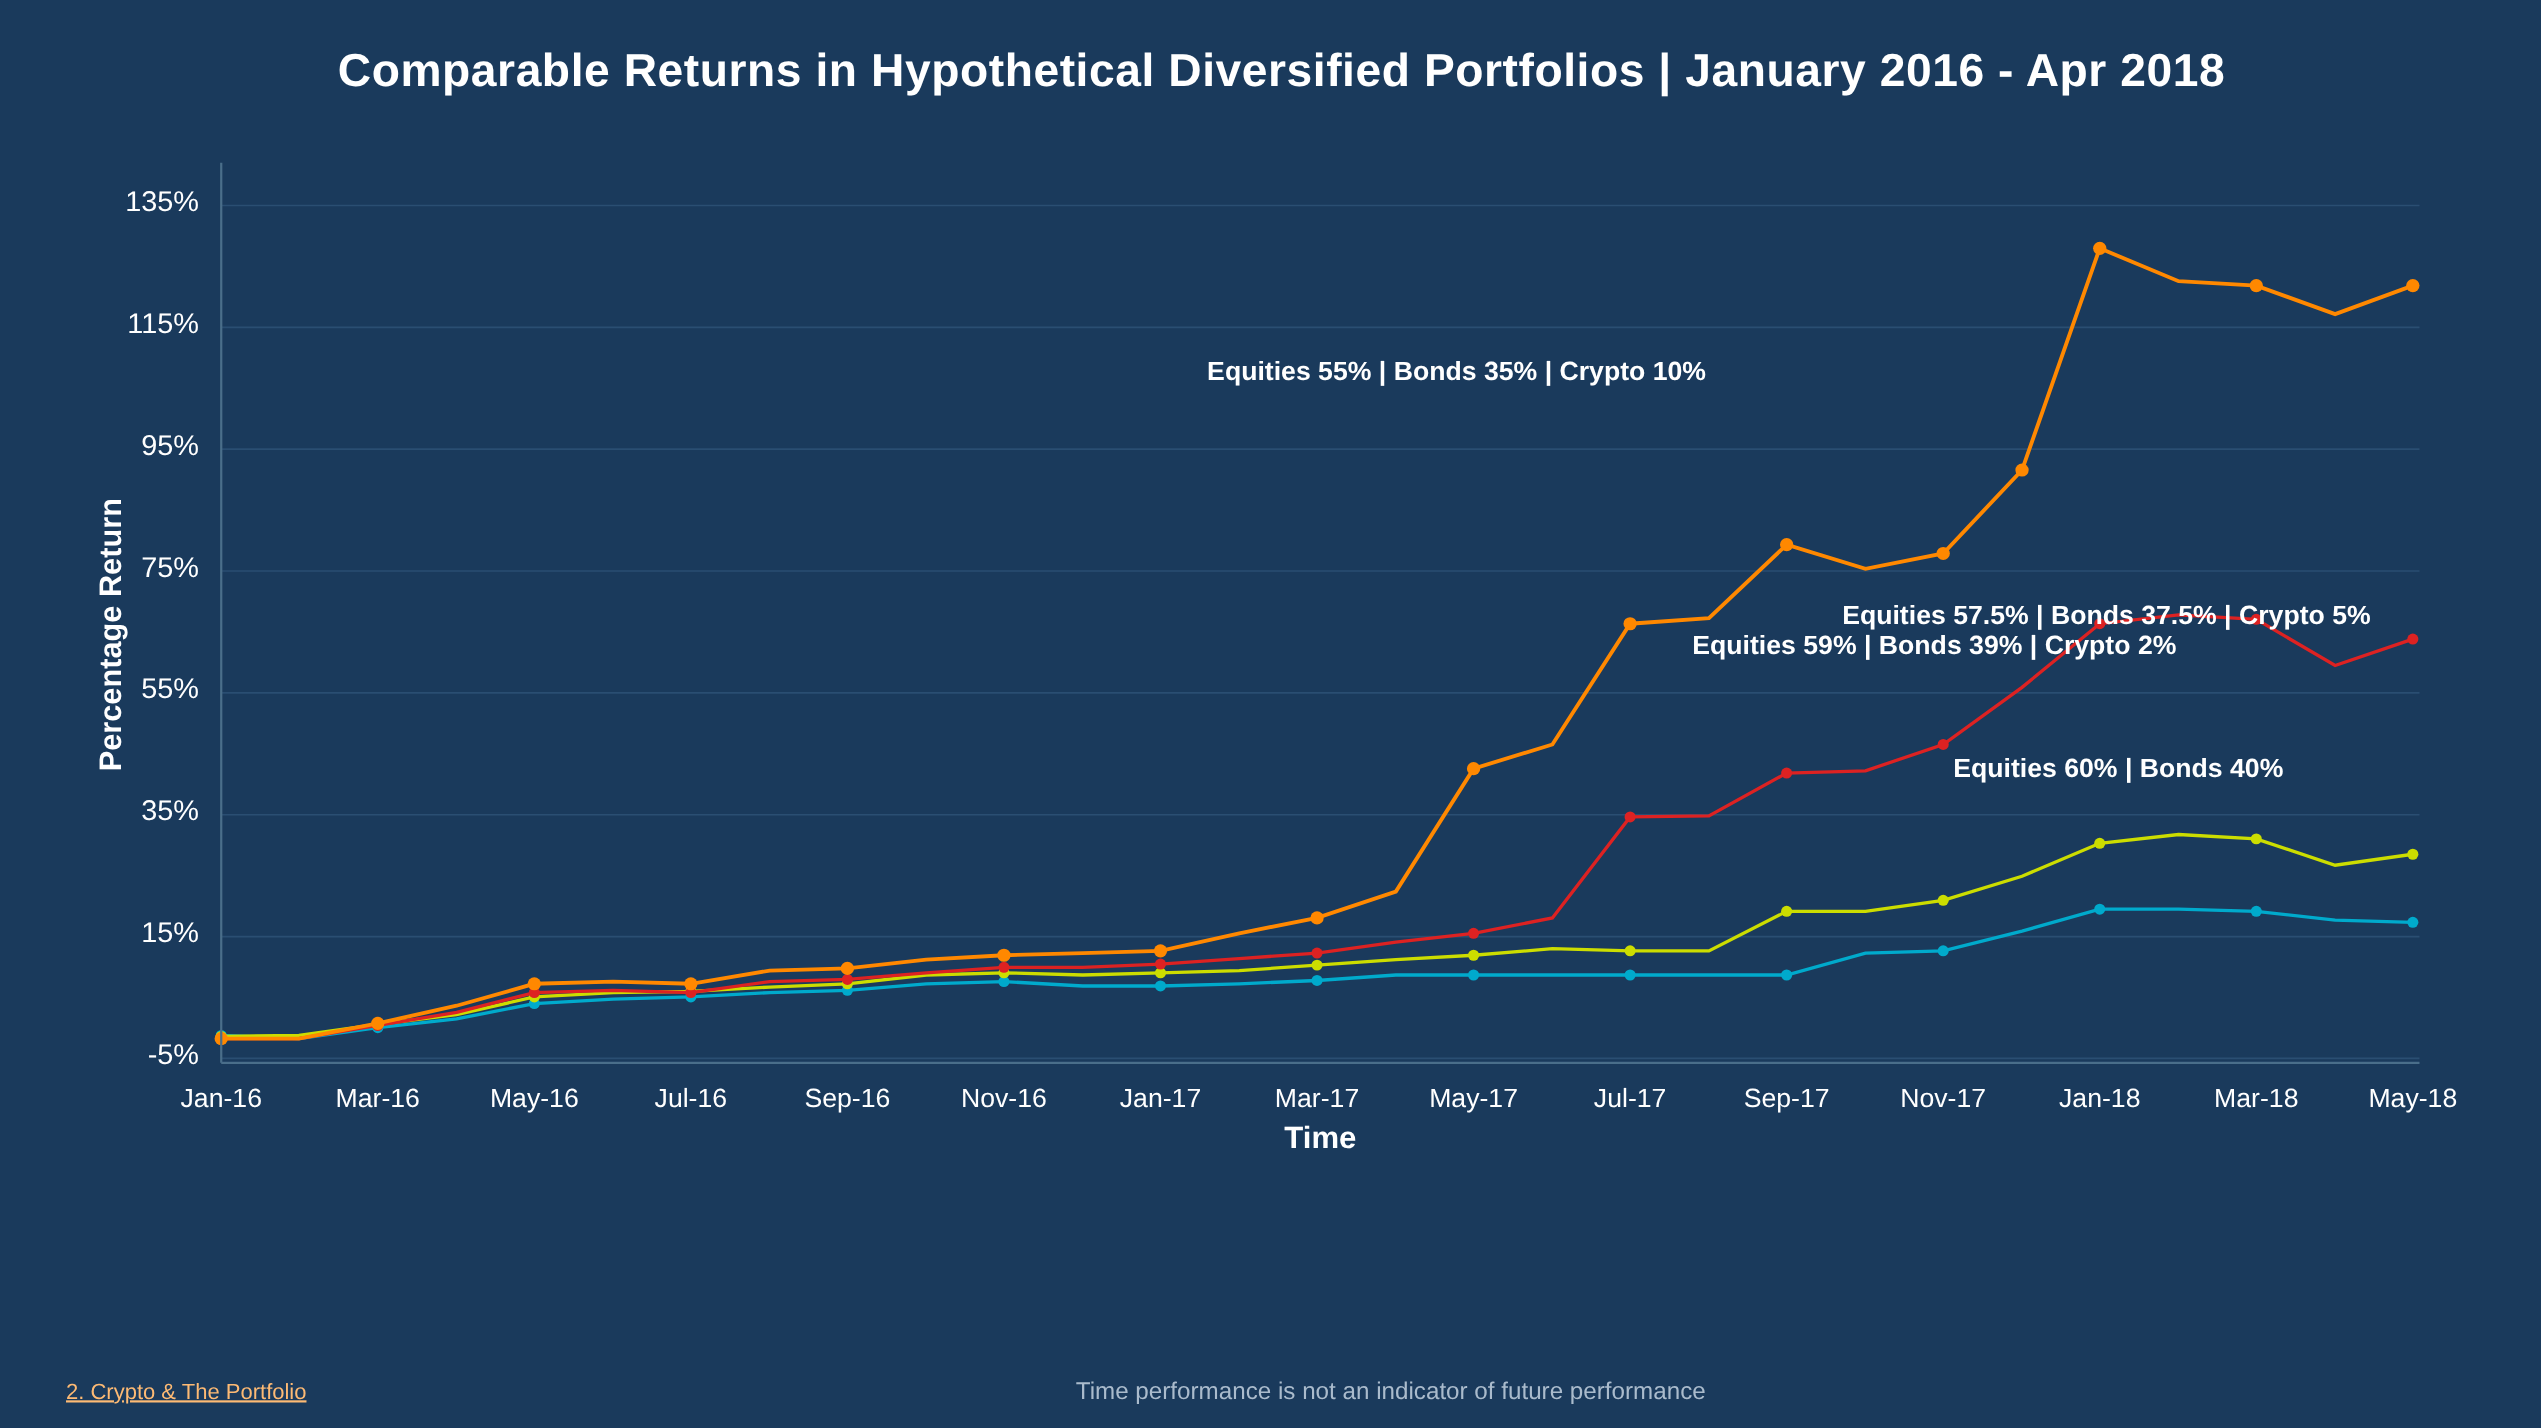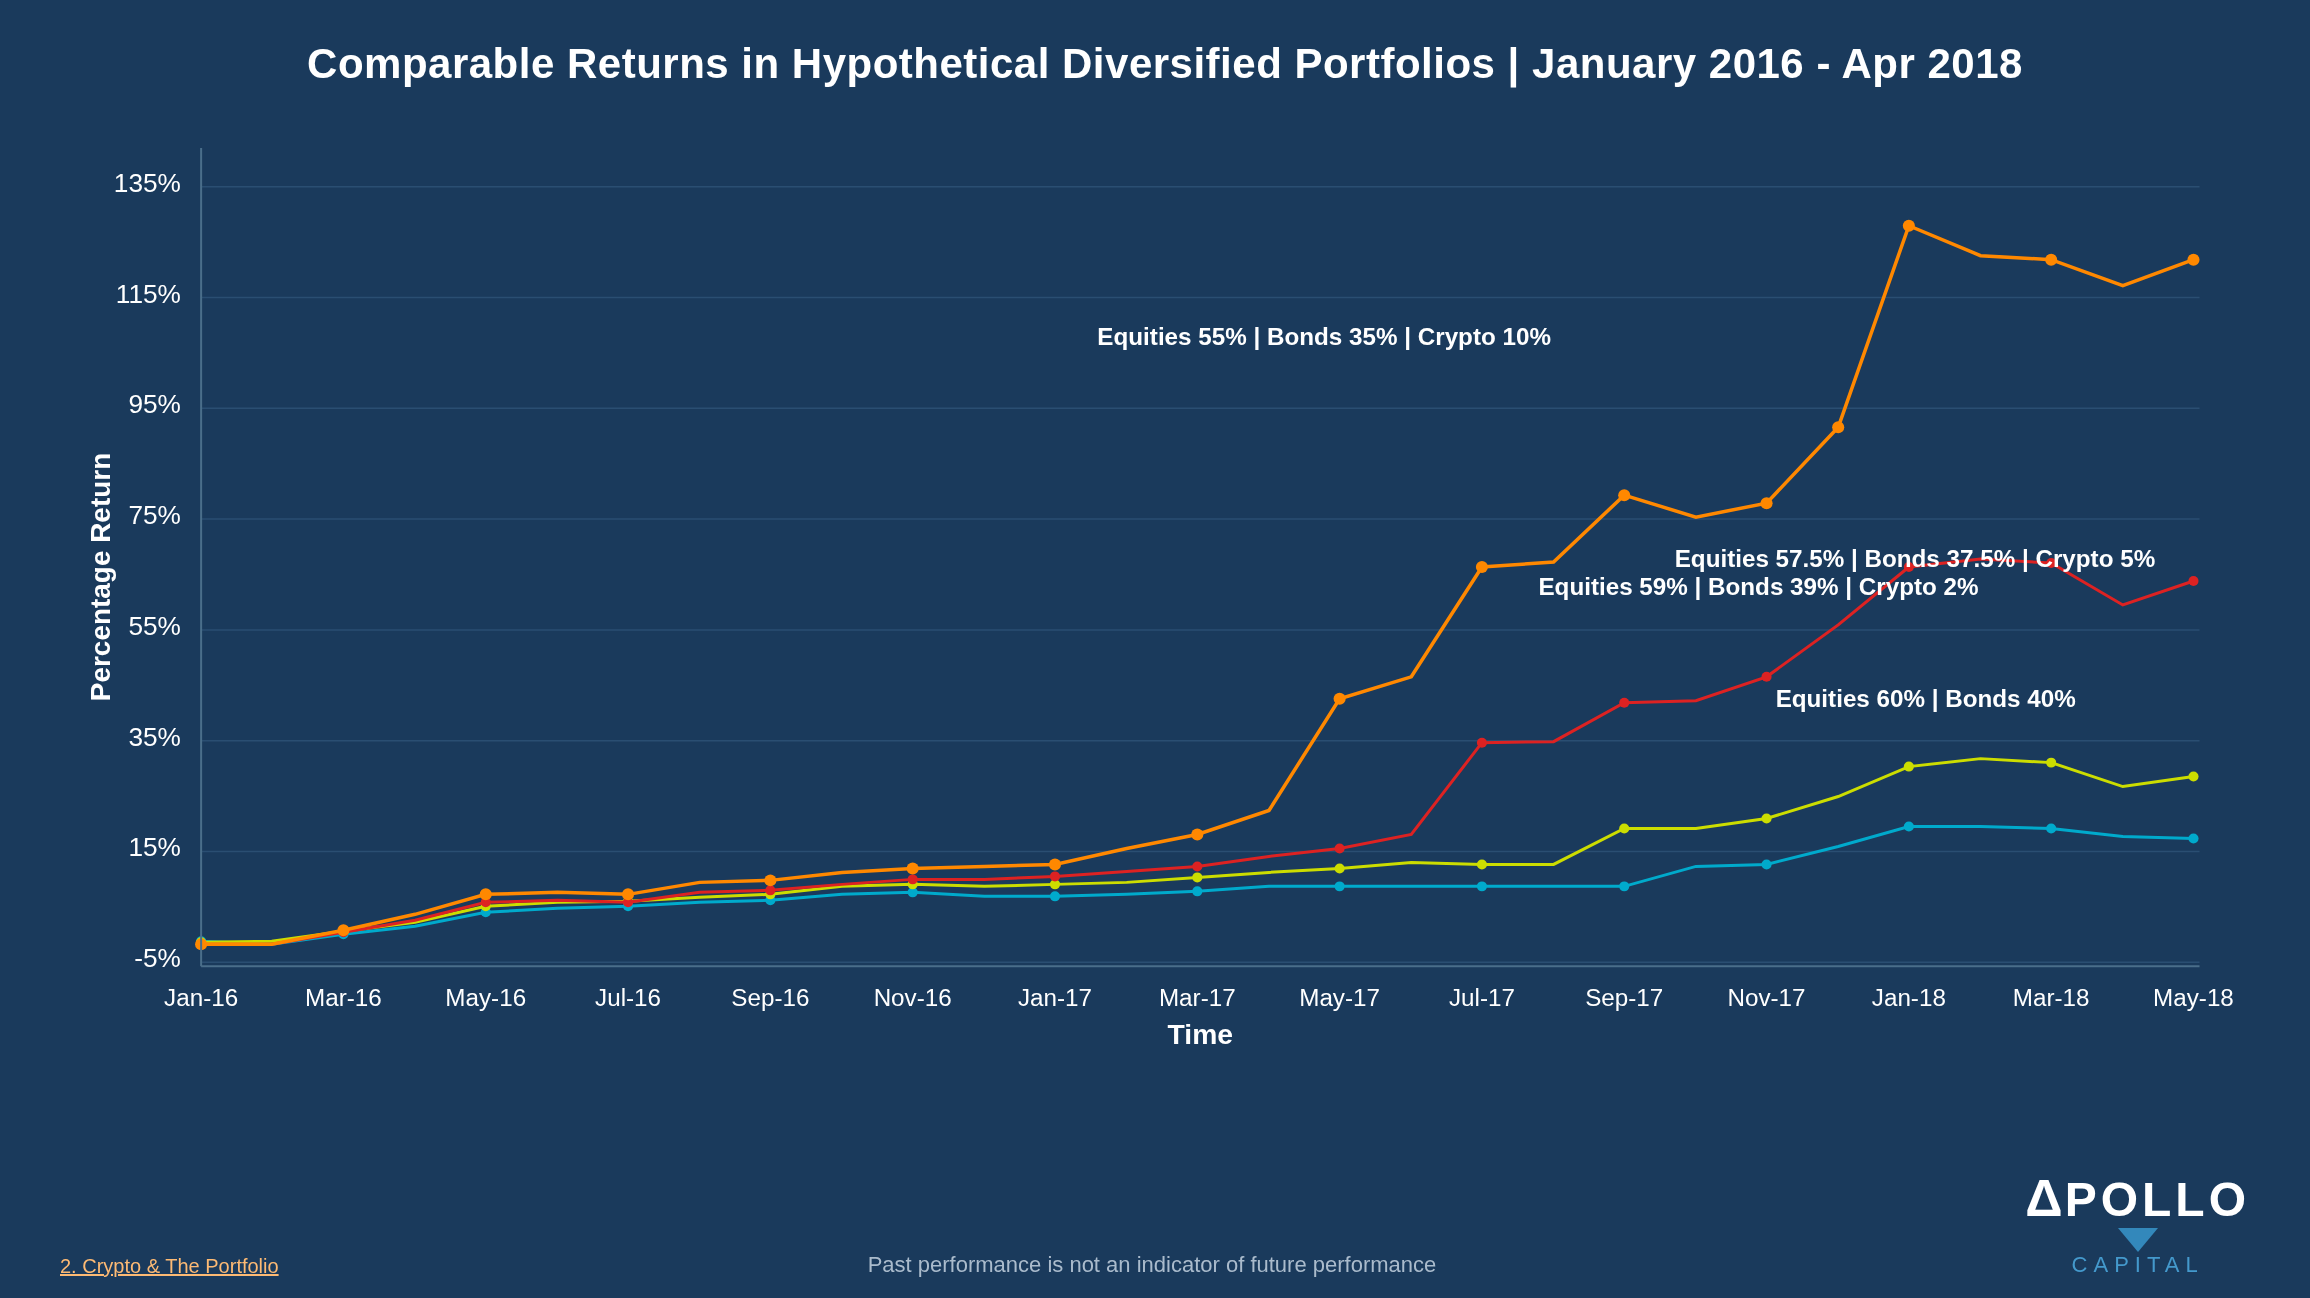--- a/index.html
+++ b/index.html
@@ -331,22 +331,15 @@
 
       <line x1="120" y1="880" x2="2100" y2="880" stroke="#4a6e8a" stroke-width="2"></line>
 
       <line x1="120" y1="60" x2="120" y2="880" stroke="#4a6e8a" stroke-width="2"></line>
 
     </svg>
   </div>
 
   <div class="footer">
     <div class="footer-left">2. Crypto &amp; The Portfolio</div>
-    <div class="footer-center">Past performance is not an indicator of future performance</div>
-    <div class="apollo-logo">
-      <div class="apollo-text">
-        <span style="font-size:52px; font-weight:900; letter-spacing:2px;">Δ</span>POLLO
-      </div>
-      <div class="apollo-triangle"></div>
-      <div class="apollo-sub">CAPITAL</div>
-    </div>
+    <div class="footer-center">Time performance is not an indicator of future performance</div>
   </div>
 </div>
 
 </body></html>

